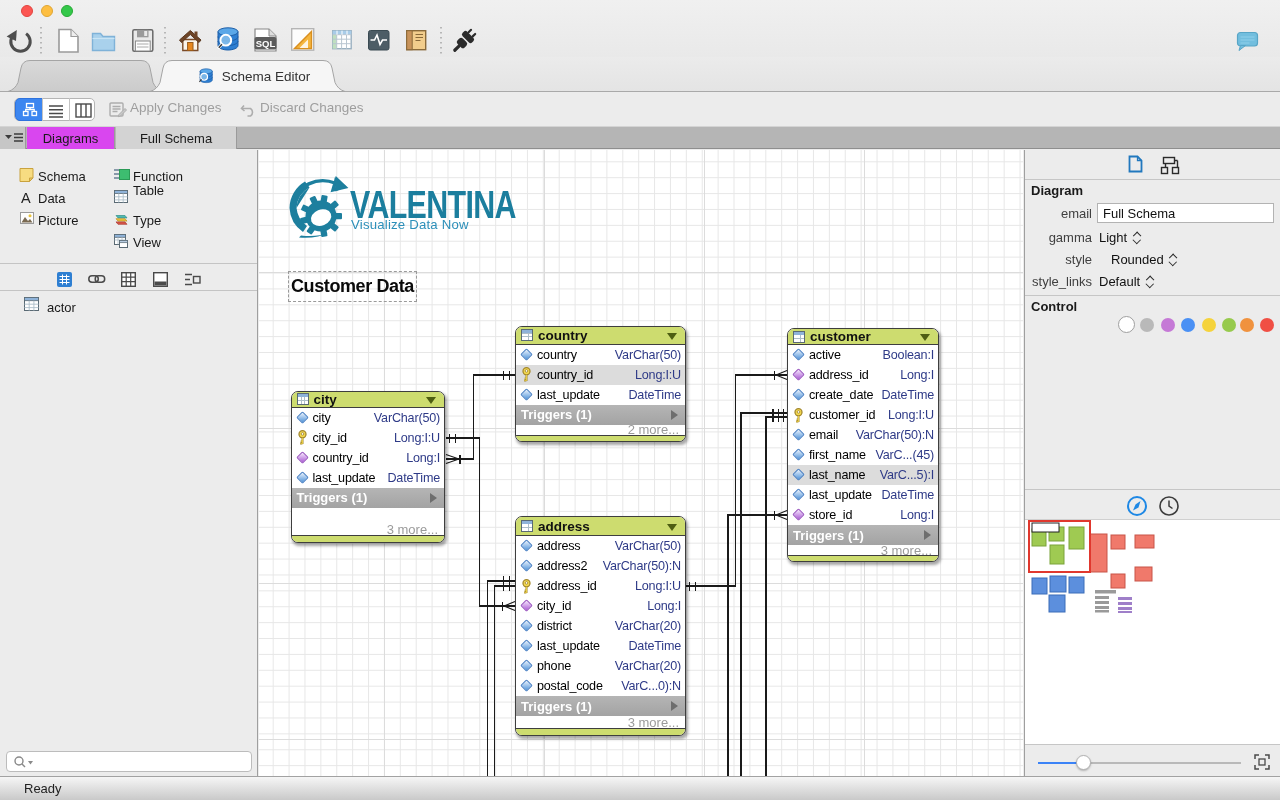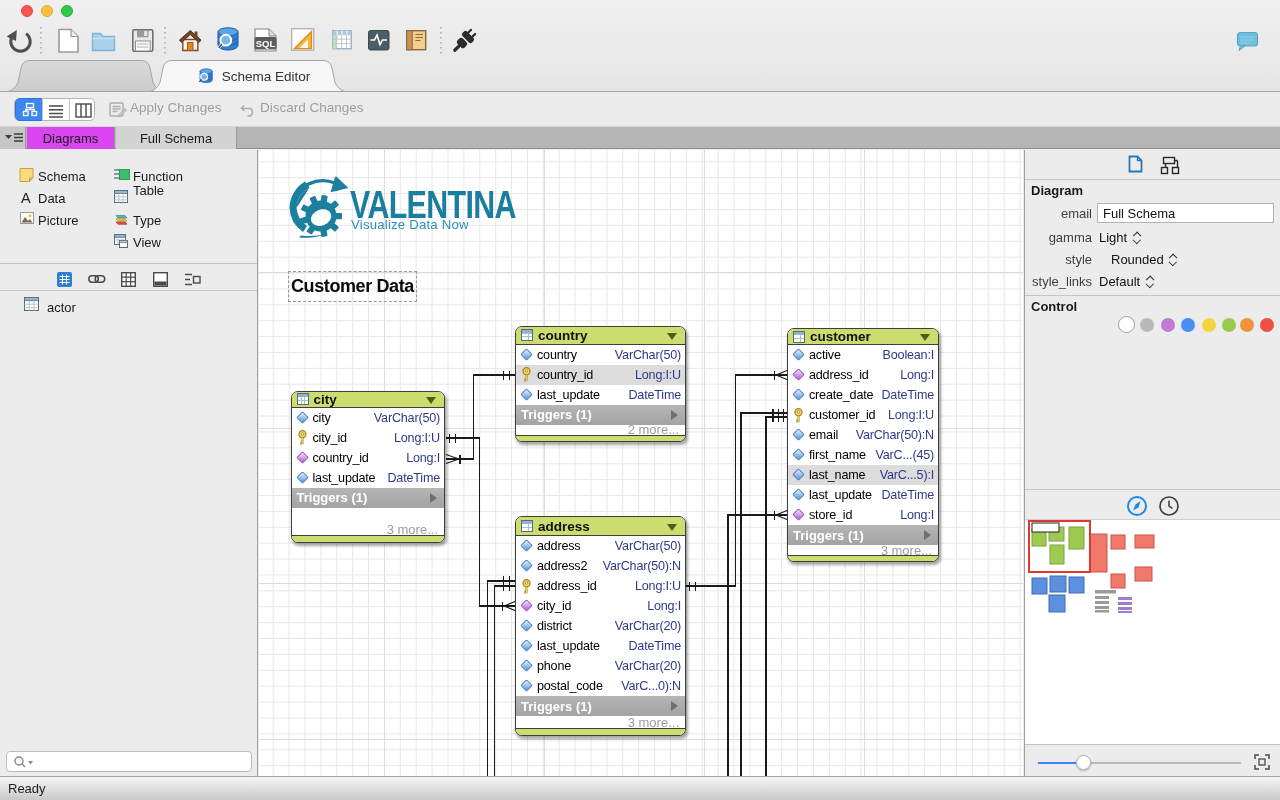--- a/index.html
+++ b/index.html
@@ -58,21 +58,21 @@
 
 #rightpanel{left:1024px;top:150px;width:256px;height:626px;background:#ececec;border-left:1px solid #9f9f9f}
 .rlabel{position:absolute;font-size:13px;color:#404040;text-align:right;width:65px}
 .rval{position:absolute;font-size:13px;color:#111}
 .sec{position:absolute;font-size:13px;font-weight:bold;color:#1a1a1a}
 .dot{position:absolute;width:14px;height:14px;border-radius:50%;top:168px}
 .stepper{display:inline-block;position:relative;width:11px;height:13px;margin-left:4px;vertical-align:-2px}
 .stepper:before{content:"";position:absolute;left:2.5px;top:1.5px;width:4.5px;height:4.5px;border-top:1.7px solid #2a2a2a;border-right:1.7px solid #2a2a2a;transform:rotate(-45deg)}
 .stepper:after{content:"";position:absolute;left:2.5px;bottom:1.5px;width:4.5px;height:4.5px;border-bottom:1.7px solid #2a2a2a;border-right:1.7px solid #2a2a2a;transform:rotate(45deg)}
 
-#statusbar{left:0;top:776px;width:1280px;height:24px;background:linear-gradient(#f6f6f6,#c9c9c9);border-top:1px solid #a2a2a2;font-size:13px;color:#222;display:flex;align-items:center;padding-left:8px}
+#statusbar{left:0;top:776px;width:1280px;height:24px;background:linear-gradient(#f6f6f6,#c9c9c9);border-top:1px solid #a2a2a2;font-size:13px;color:#222;display:flex;align-items:center;padding-left:24px}
 </style>
 </head>
 <body>
 <div id="app">
   <div class="abs" id="titlebar"></div>
   <div class="abs tl" id="tl-r"></div>
   <div class="abs tl" id="tl-y"></div>
   <div class="abs tl" id="tl-g"></div>
   <svg class="abs" id="toolbaricons" width="1280" height="57" style="left:0;top:0">
     <g stroke="#aaa" stroke-width="1.6" stroke-dasharray="1.5,3.5">

